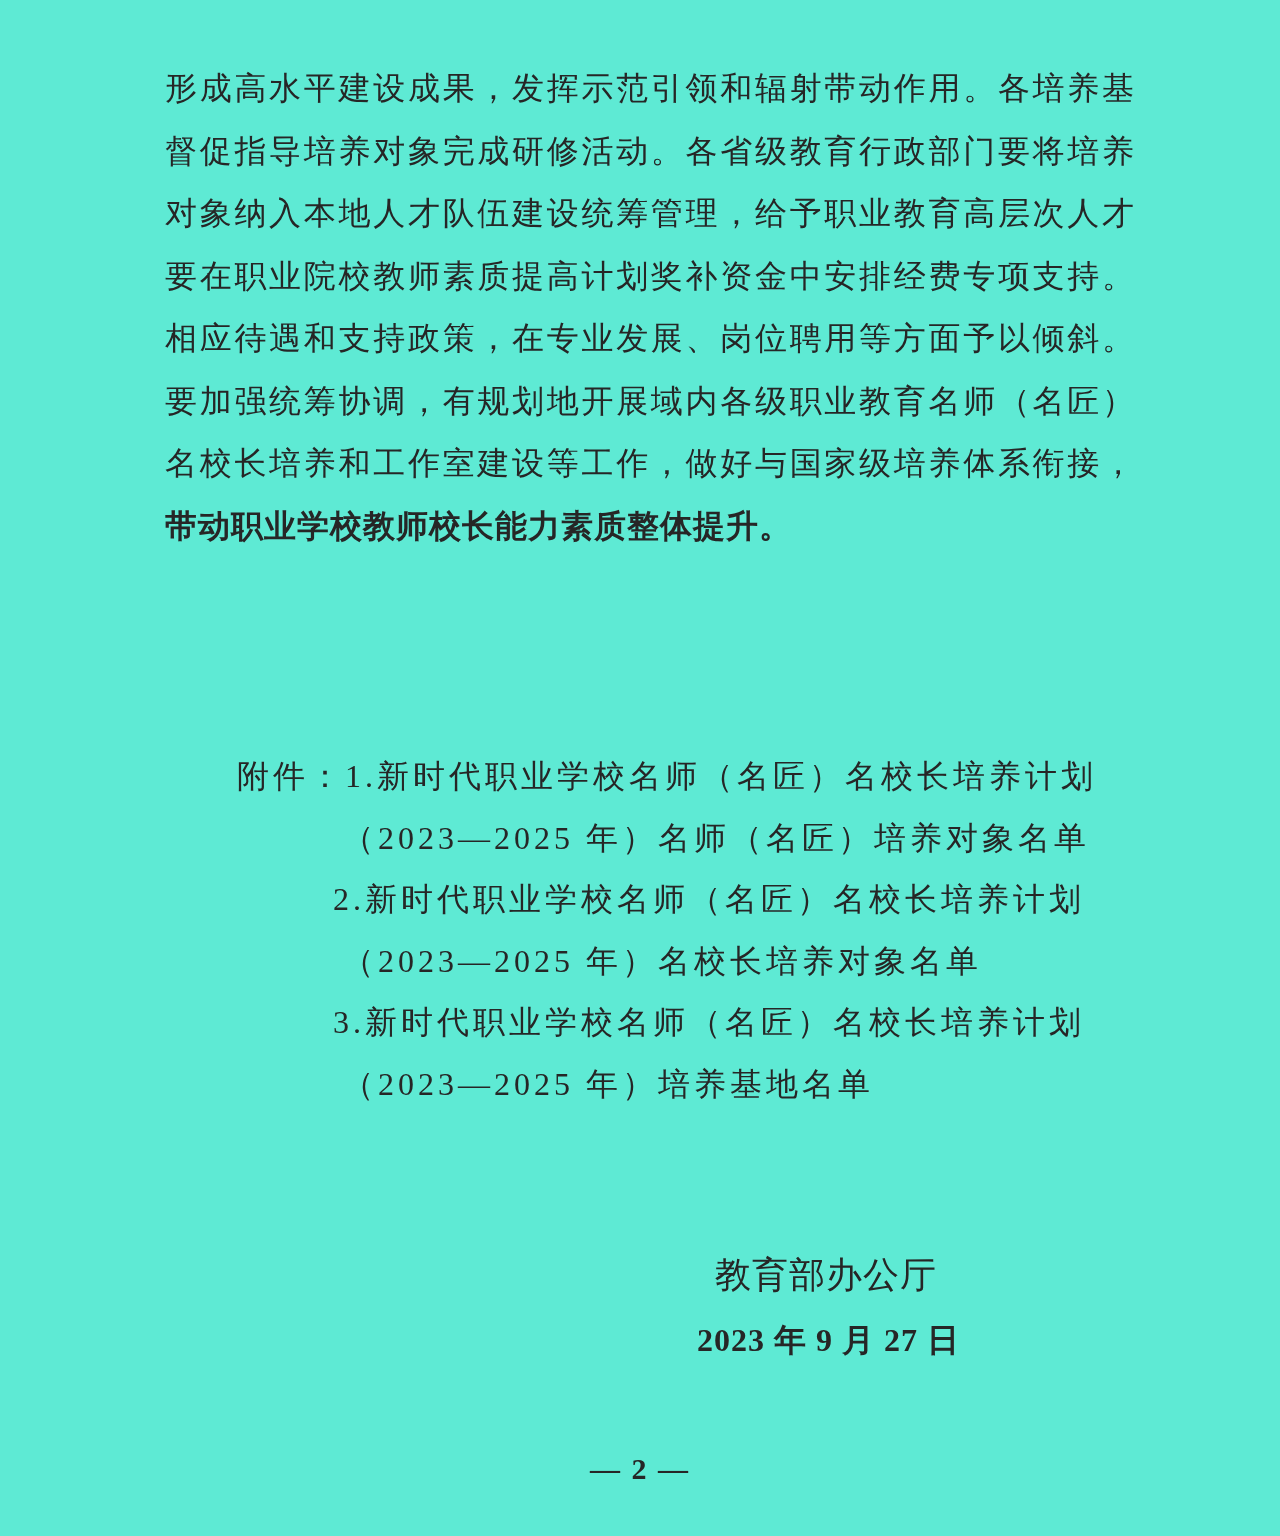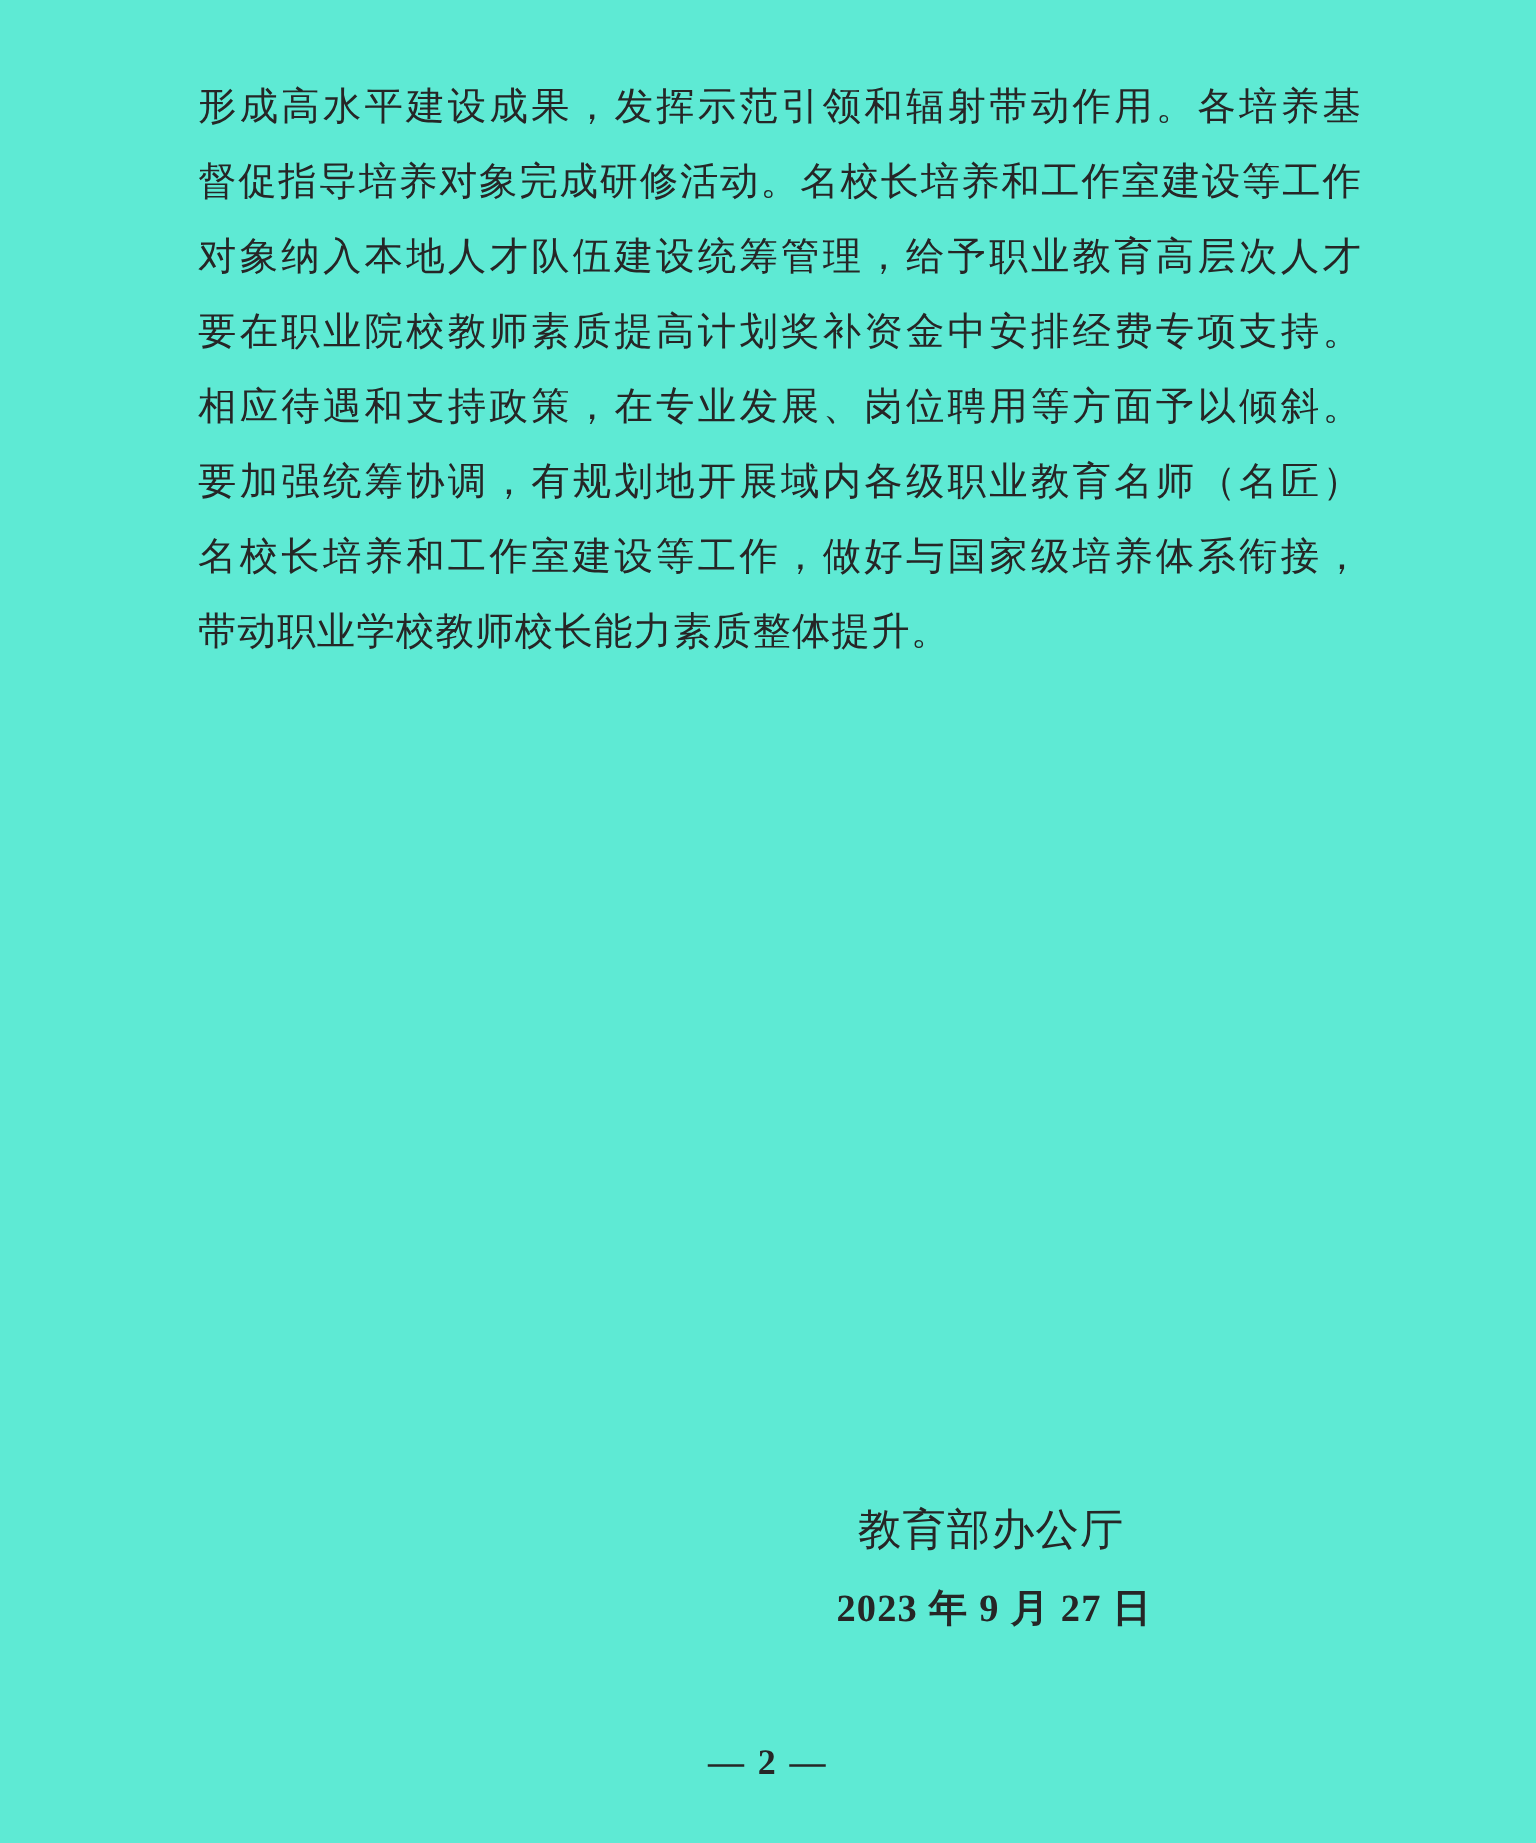--- a/index.html
+++ b/index.html
@@ -25,20 +25,21 @@
   .bline {
     height: 62.5px;
     text-align: justify;
     text-align-last: justify;
     text-justify: inter-character;
     white-space: nowrap;
   }
   .bline.last {
     text-align: right;
     text-align-last: left;
+    font-weight: bold;
   }
   
   .att-block {
     position: absolute;
     left: 0;
     top: 746px;
     width: 1280px;
     font-size: 32px;
     line-height: 61.5px;
     letter-spacing: 4px;
@@ -79,28 +80,38 @@
     letter-spacing: 2px;
   }
 </style>
 </head>
 <body>
 
 <div class="page">
 
   <div class="body-block">
     <div class="bline">形成高水平建设成果，发挥示范引领和辐射带动作用。各培养基</div>
-    <div class="bline">督促指导培养对象完成研修活动。名校长培养和工作室建设等工作</div>
+    <div class="bline">督促指导培养对象完成研修活动。各省级教育行政部门要将培养</div>
     <div class="bline">对象纳入本地人才队伍建设统筹管理，给予职业教育高层次人才</div>
     <div class="bline">要在职业院校教师素质提高计划奖补资金中安排经费专项支持。</div>
     <div class="bline">相应待遇和支持政策，在专业发展、岗位聘用等方面予以倾斜。</div>
     <div class="bline">要加强统筹协调，有规划地开展域内各级职业教育名师（名匠）</div>
     <div class="bline">名校长培养和工作室建设等工作，做好与国家级培养体系衔接，</div>
     <div class="bline last">带动职业学校教师校长能力素质整体提升。</div>
   </div>
 
+  <div class="att-block">
+    <div class="att-line pl-label">
+      <span>附件：</span><span>1.新时代职业学校名师（名匠）名校长培养计划</span>
+    </div>
+    <div class="att-line pl-cont">（2023—2025 年）名师（名匠）培养对象名单</div>
+    <div class="att-line pl-num">2.新时代职业学校名师（名匠）名校长培养计划</div>
+    <div class="att-line pl-cont">（2023—2025 年）名校长培养对象名单</div>
+    <div class="att-line pl-num">3.新时代职业学校名师（名匠）名校长培养计划</div>
+    <div class="att-line pl-cont">（2023—2025 年）培养基地名单</div>
+  </div>
 
   <div class="sig-org">教育部办公厅</div>
   <div class="sig-date">2023 年 9 月 27 日</div>
 
   <div class="page-num">— 2 —</div>
 
 </div>
 
 </body></html>

